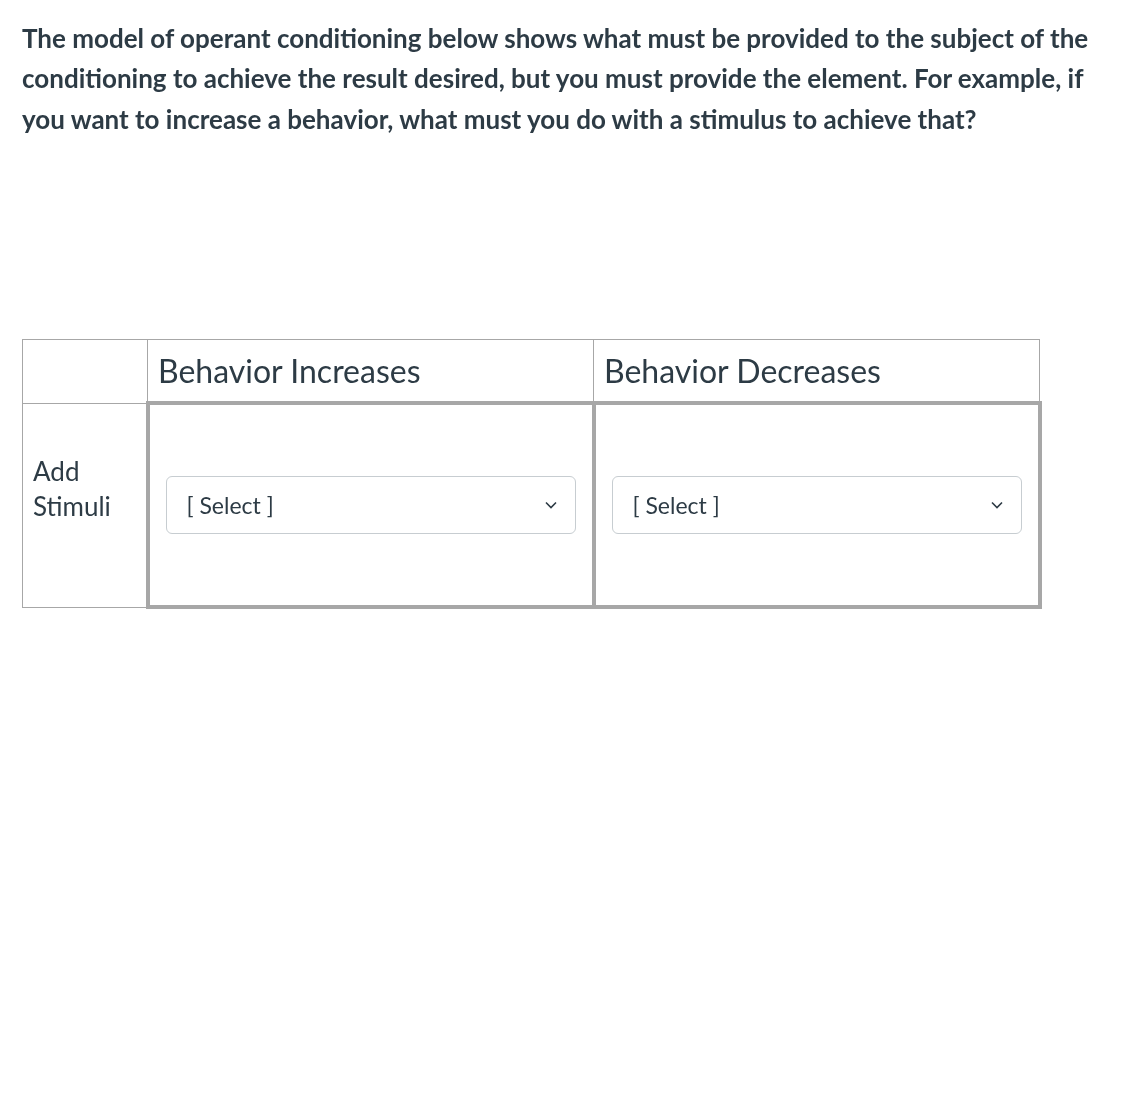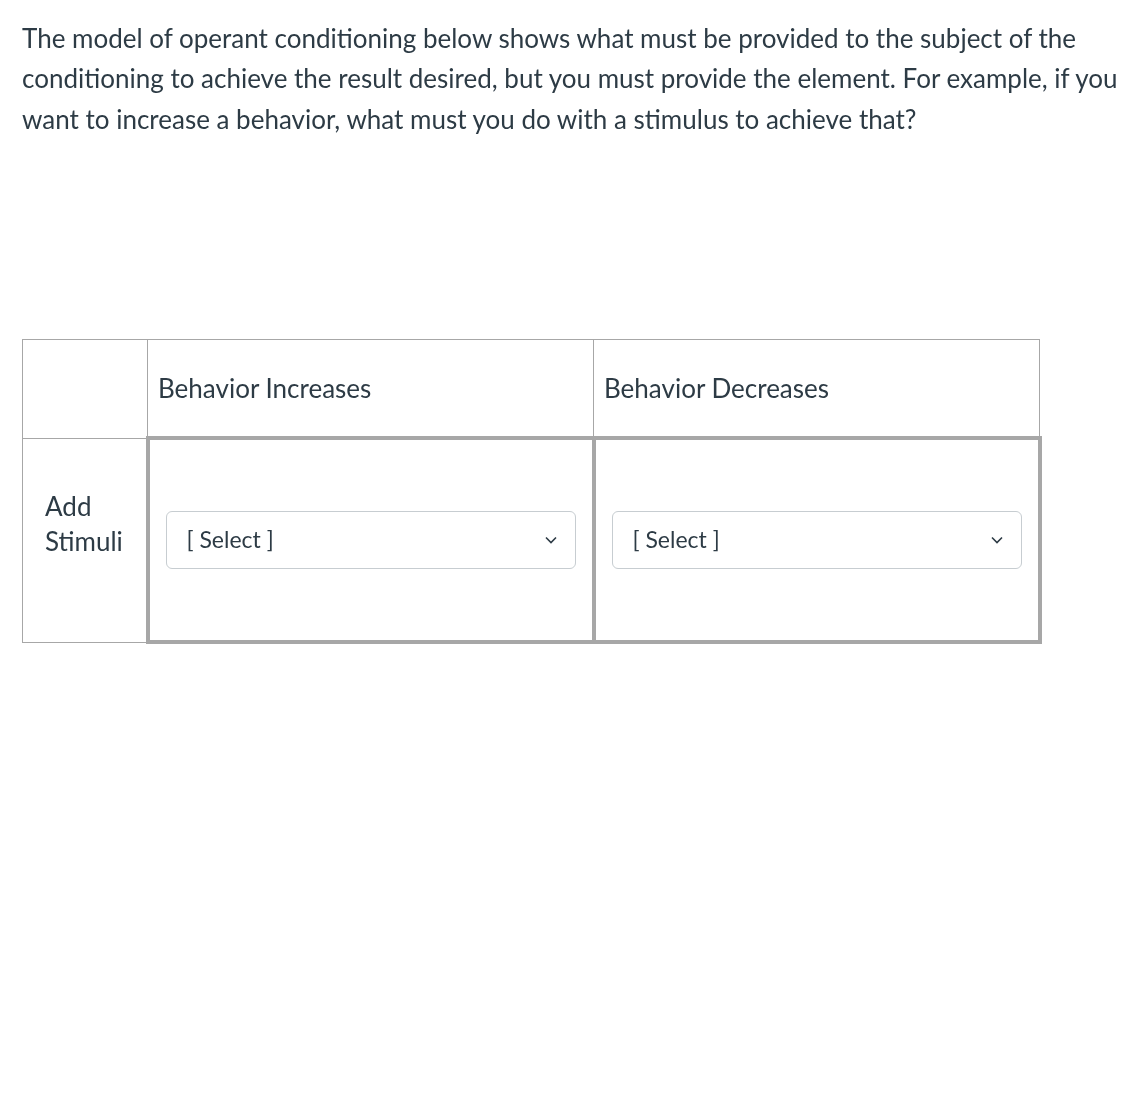--- a/index.html
+++ b/index.html
@@ -8,41 +8,42 @@
     font-family: "Lato", "Helvetica Neue", Arial, sans-serif;
     color: #2d3b45;
     background: #ffffff;
     width: 1142px;
     box-sizing: border-box;
     font-size: 26px;
     line-height: 1.55;
   }
   .prompt {
     margin-bottom: 200px;
+    font-weight: bold;
   }
   table {
     border-collapse: collapse;
     width: 1018px;
     table-layout: fixed;
   }
   col.row-label-col { width: 125px; }
   col.behavior-col  { width: 446px; }
   th, td {
     border: 1px solid #a7a7a7;
     text-align: left;
     vertical-align: middle;
     font-weight: 400;
     color: #2d3b45;
   }
   th {
-    padding: 28px 10px;
-    font-size: 26px;
+    padding: 6px 10px;
+    font-size: 32px;
   }
   td.row-label {
-    padding: 10px 22px;
+    padding: 10px 10px;
     font-size: 26px;
     vertical-align: top;
     line-height: 1.35;
     padding-top: 50px;
   }
   td.answer-cell {
     padding: 0;
     border: 4px solid #a7a7a7;
     height: 200px;
   }

